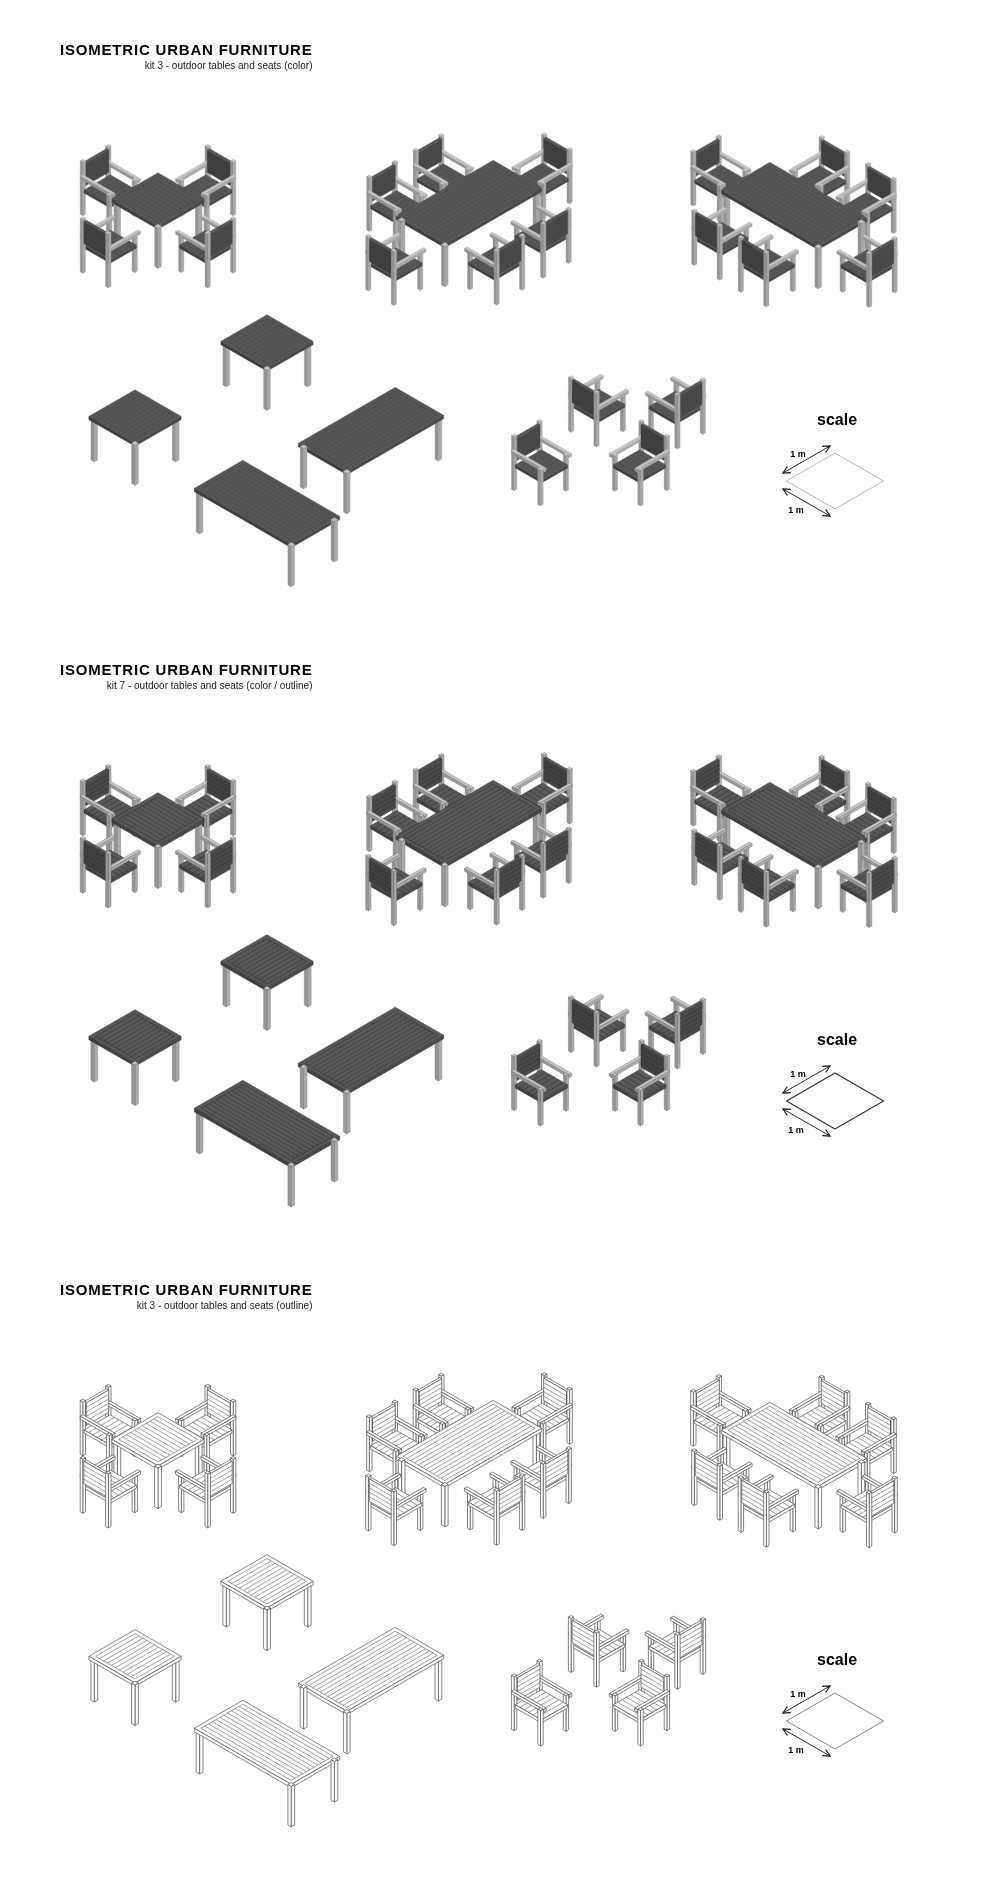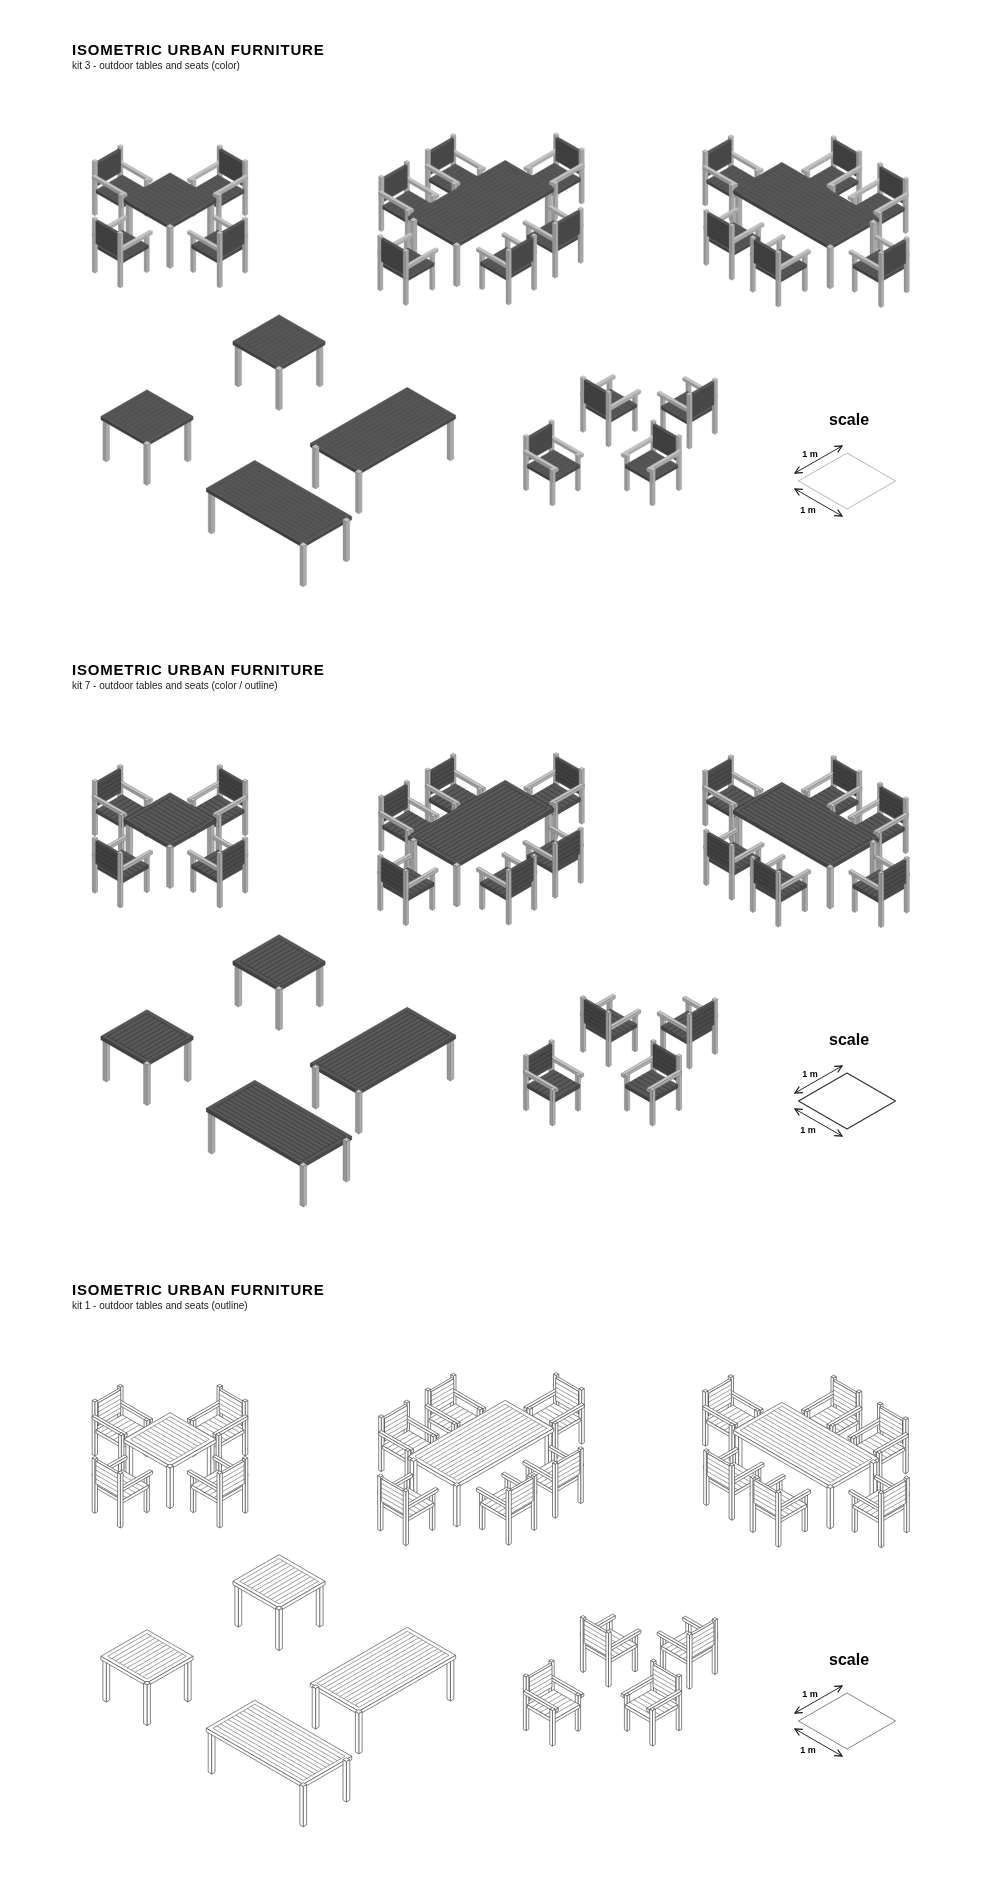--- a/index.html
+++ b/index.html
@@ -1,23 +1,23 @@
 <!DOCTYPE html>
 <html><head>
 <meta charset="utf-8">
 <style>
   html,body{margin:0;padding:0;}
   body{
     width:1005px;height:1902px;background:#ffffff;position:relative;overflow:hidden;
     font-family:"Liberation Sans",sans-serif;color:#111;
   }
-  .sheet{position:absolute;left:12px;width:957px;height:610px;}
+  .sheet{position:absolute;left:0;width:957px;height:610px;}
   .head{position:absolute;left:60px;top:12px;z-index:2;}
   .title{margin:0;font-size:15px;font-weight:bold;letter-spacing:0.8px;line-height:1.05;color:#000;}
-  .subtitle{margin:2px 0 0 0;font-size:10px;color:#1a1a1a;}
+  .subtitle{margin:2px 0 0 0;font-size:10px;color:#1a1a1a;text-align:right;}
   svg.furn{position:absolute;left:0;top:0;width:1005px;height:610px;overflow:visible;}
 
   
   .style-color polygon{stroke-width:0.35;}
   .style-color .pd.ft{fill:#565656;stroke:#565656;}
   .style-color .pd.fx{fill:#484848;stroke:#484848;}
   .style-color .pd.fy{fill:#3e3e3e;stroke:#3e3e3e;}
   .style-color .pf.ft{fill:#c2c2c2;stroke:#c2c2c2;}
   .style-color .pf.fx{fill:#a8a8a8;stroke:#a8a8a8;}
   .style-color .pf.fy{fill:#939393;stroke:#939393;}
@@ -2015,21 +2015,21 @@
       <line class="dim-line" x1="-52" y1="8" x2="-5" y2="35" marker-start="url(#ah)" marker-end="url(#ah)"></line>
       <text class="dim-label" x="-37" y="-24">1 m</text>
       <text class="dim-label" x="-39" y="32">1 m</text>
     </g>
   </svg>
 </section>
 
 <section class="sheet style-outline" style="top:1270px">
   <header class="head">
     <h1 class="title">ISOMETRIC URBAN FURNITURE</h1>
-    <p class="subtitle">kit 1 - outdoor tables and seats (outline)</p>
+    <p class="subtitle">kit 3 - outdoor tables and seats (outline)</p>
   </header>
   <svg class="furn" width="1005" height="610">
     <g>
         <g transform="translate(158,213)">
           <polygon class="pf ft" points="-49.7,-98.7 -47,-97.2 -49.7,-95.6 -52.4,-97.2"></polygon>
           <polygon class="pf fx" points="-47,-97.2 -49.7,-95.6 -49.7,-41.9 -47,-43.4"></polygon>
           <polygon class="pf fy" points="-52.4,-97.2 -49.7,-95.6 -49.7,-41.9 -52.4,-43.4"></polygon>
           <polygon class="pf ft" points="49.7,-98.7 52.4,-97.2 49.7,-95.6 47,-97.2"></polygon>
           <polygon class="pf fx" points="52.4,-97.2 49.7,-95.6 49.7,-41.9 52.4,-43.4"></polygon>
           <polygon class="pf fy" points="47,-97.2 49.7,-95.6 49.7,-41.9 47,-43.4"></polygon>

